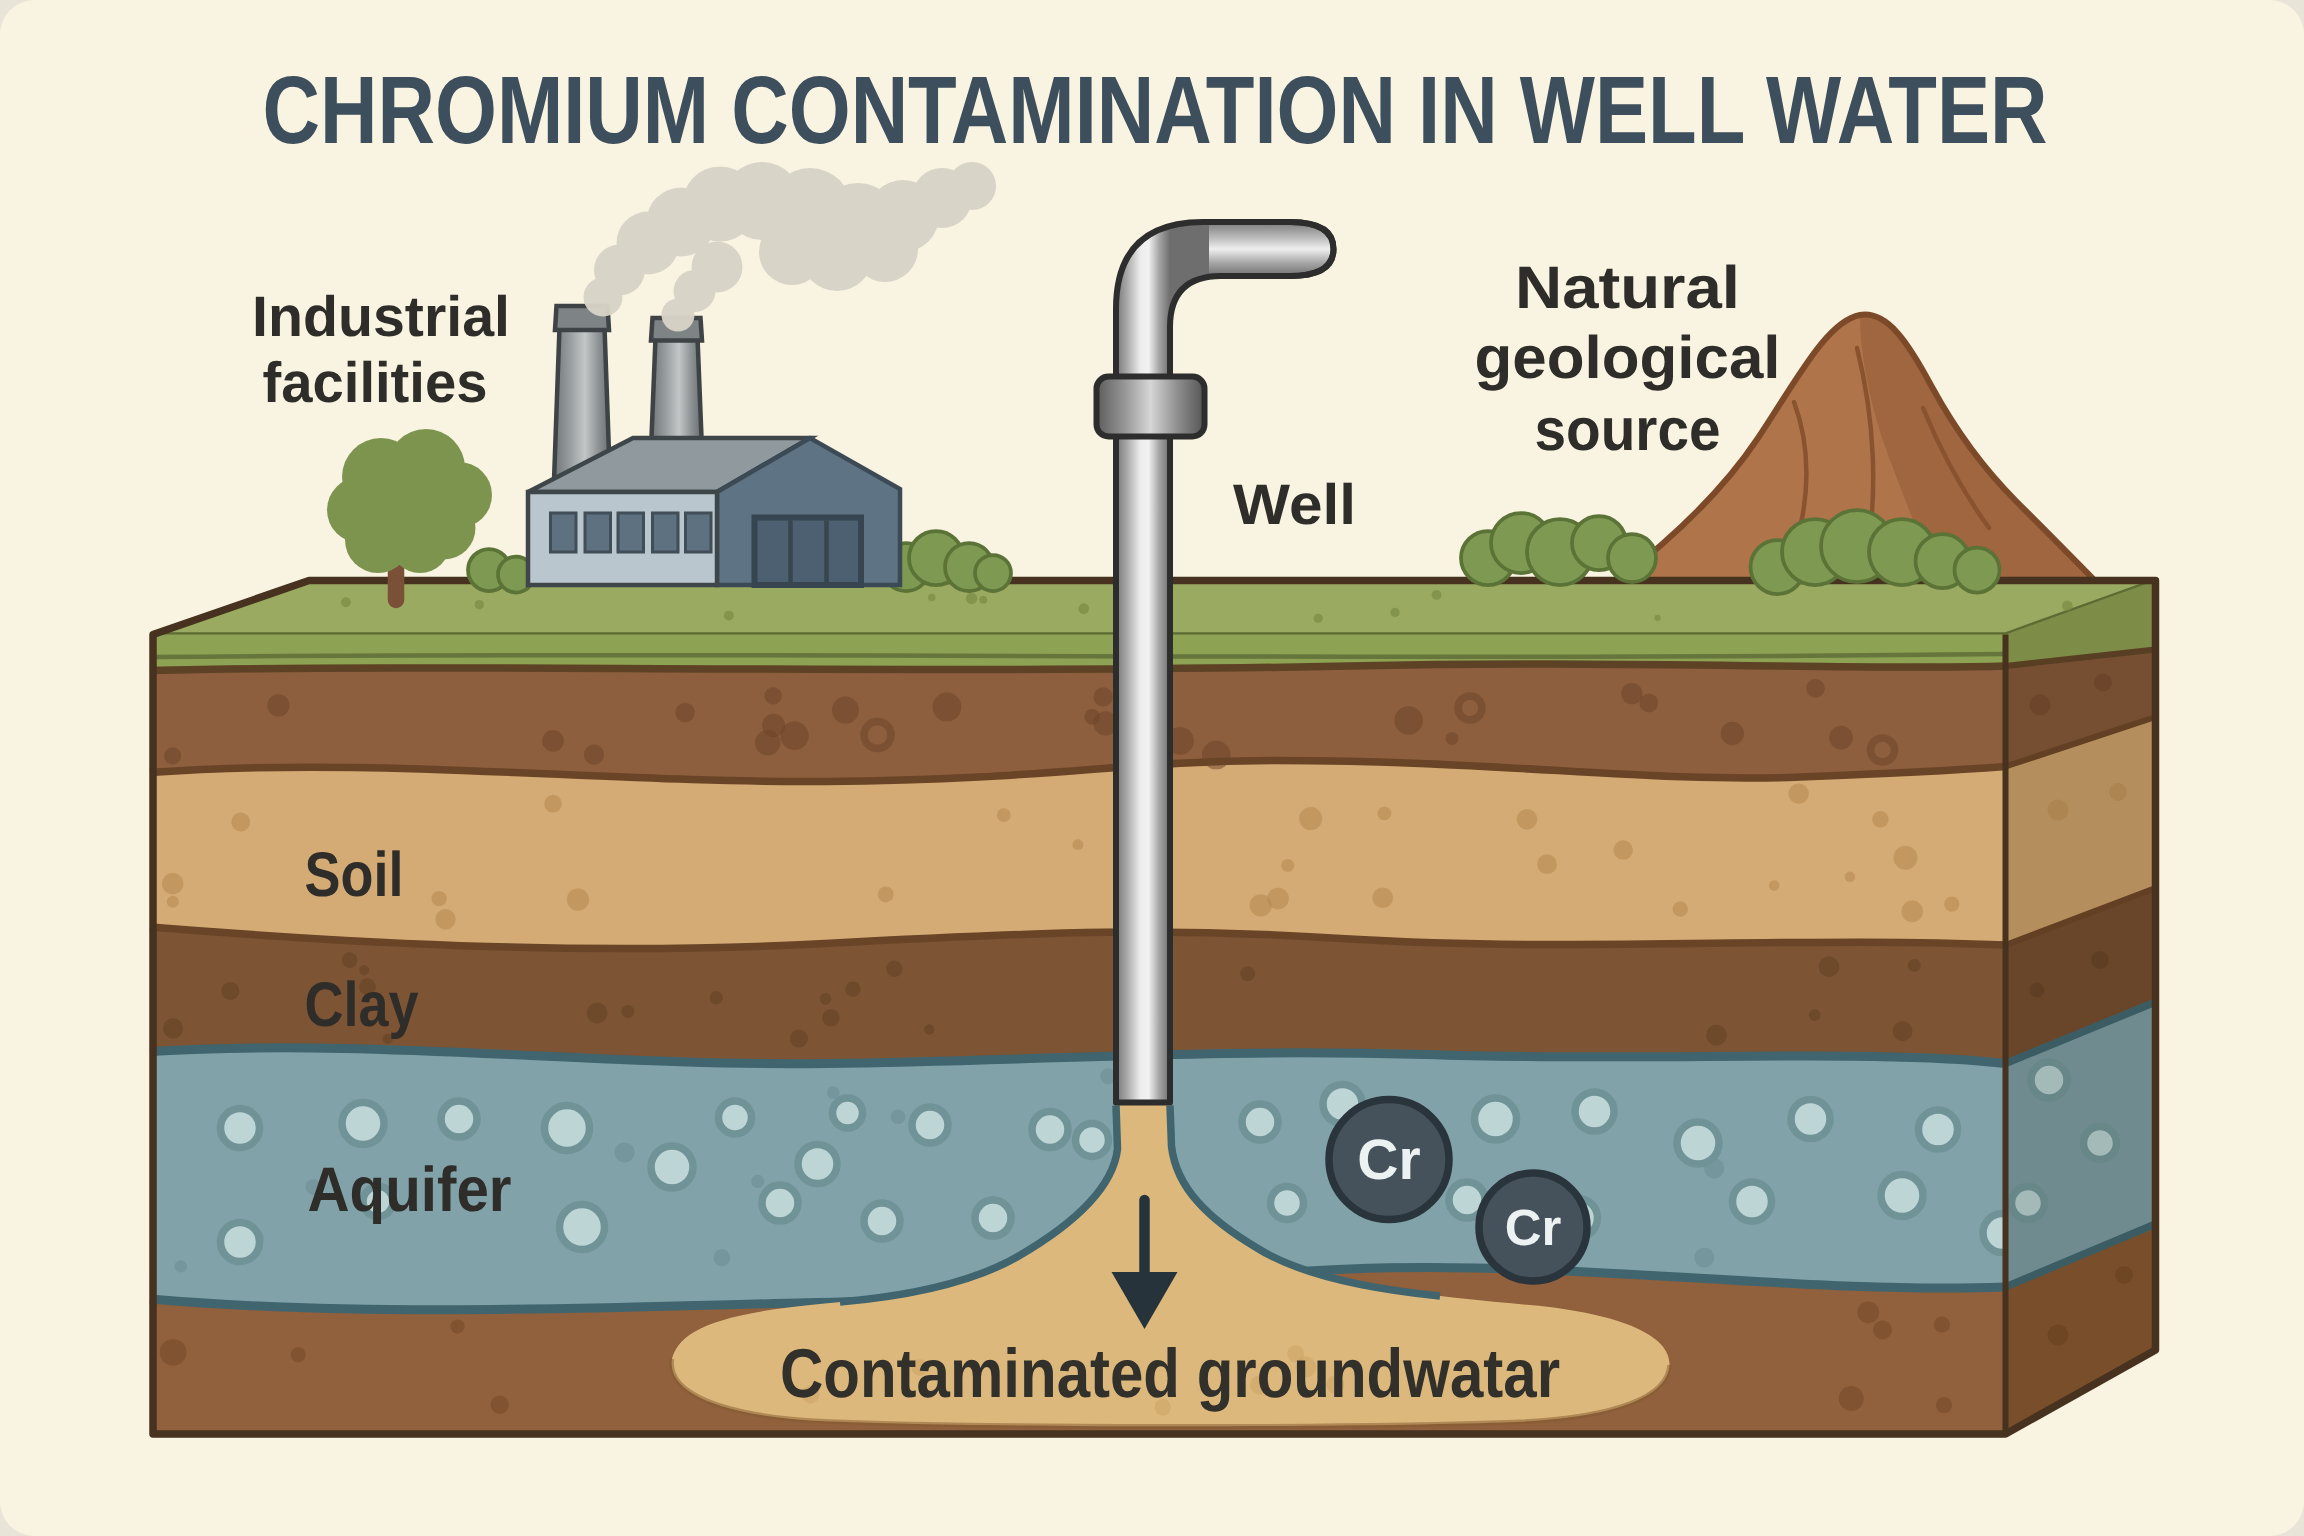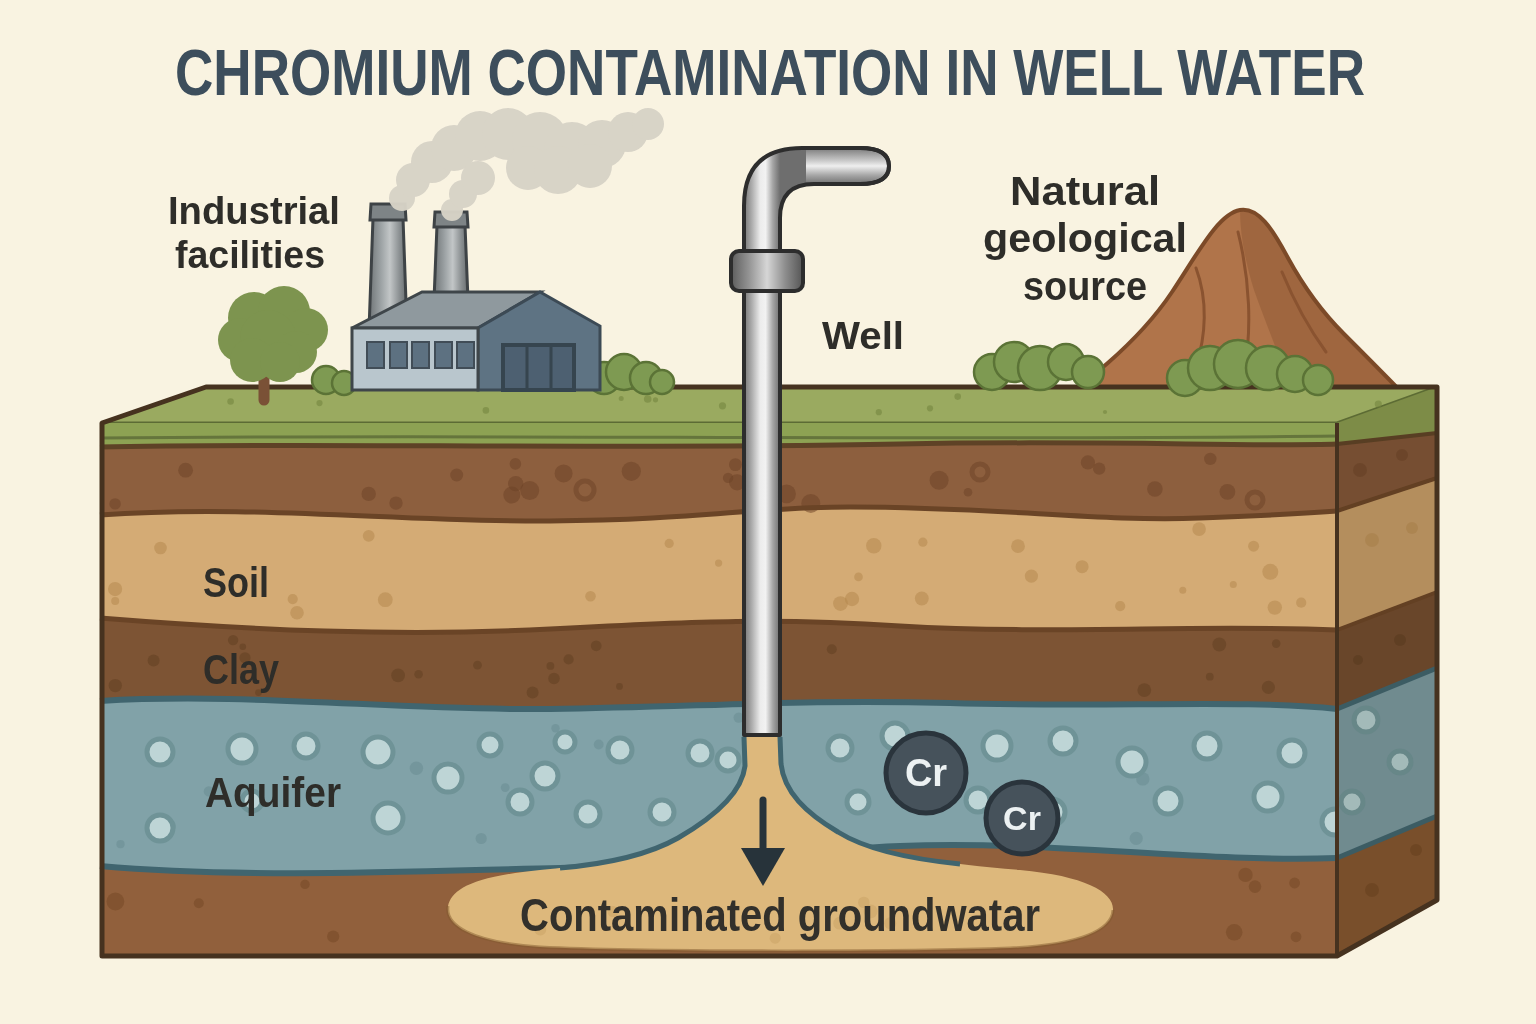--- a/index.html
+++ b/index.html
@@ -1,16 +1,16 @@
 <!DOCTYPE html>
 <html><head>
 <meta charset="utf-8">
 <style>
   html,body{margin:0;padding:0;background:#e8e4d8;}
-  .stage{width:1536px;height:1024px;position:relative;overflow:hidden;}
+  .stage{width:1536px;height:1024px;position:relative;overflow:hidden;border-radius:23px;}
   svg{display:block;}
   text{font-family:"Liberation Sans","DejaVu Sans",sans-serif;}
   .lbl{font-weight:700;fill:#2e2d29;}
 </style>
 </head>
 <body>
 
 <div class="stage">
 <svg id="scene" width="1536" height="1024" viewBox="0 0 1536 1024" xmlns="http://www.w3.org/2000/svg">
   <defs>

